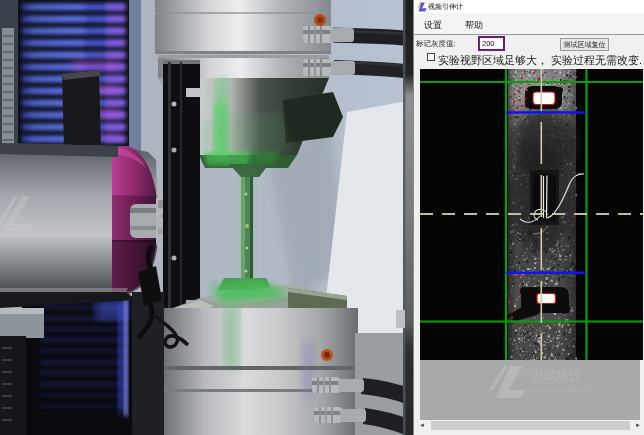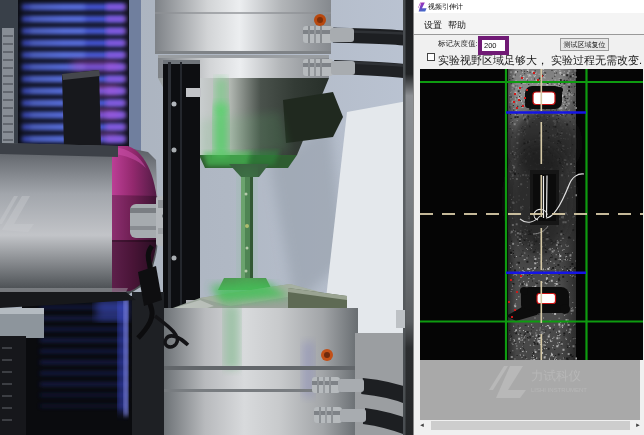--- a/index.html
+++ b/index.html
@@ -5,22 +5,22 @@
   html,body{margin:0;padding:0;}
   body{width:644px;height:435px;overflow:hidden;font-family:"Liberation Sans",sans-serif;}
   #stage{position:relative;width:644px;height:435px;background:#5eead4;}
   #photo{position:absolute;left:0;top:0;}
   #ui{position:absolute;left:413px;top:0;width:231px;height:435px;background:#f0f0f0;border-left:1px solid #888;}
   #titlebar{position:absolute;left:0;top:0;width:231px;height:13px;background:#fff;}
   #title{position:absolute;left:14px;top:2px;font-size:7px;color:#111;}
   #menubar{position:absolute;left:0;top:13px;width:231px;height:21px;background:#f4f4f4;border-bottom:1px solid #999;}
   .menu{position:absolute;top:6px;font-size:9px;color:#1a1a1a;}
   #ctrl{position:absolute;left:0;top:35px;width:231px;height:34px;background:#f0f0f0;}
-  #lab1{position:absolute;left:24px;top:4px;font-size:7.5px;color:#1a1a1a;white-space:nowrap;}
-  #inp{position:absolute;left:64px;top:1px;width:21px;height:11px;background:#fff;border:4px solid #701a75;font-size:7.5px;color:#111;padding-left:2px;line-height:12px;}
+  #lab1{position:absolute;left:2px;top:4px;font-size:7.5px;color:#1a1a1a;white-space:nowrap;}
+  #inp{position:absolute;left:64px;top:1px;width:21px;height:11px;background:#fff;border:2px solid #701a75;font-size:7.5px;color:#111;padding-left:2px;line-height:12px;}
   #btn{position:absolute;left:146px;top:3px;width:47px;height:11px;background:#e7e7e7;border:1px solid #9a9a9a;font-size:7px;color:#1a1a1a;text-align:center;line-height:11px;white-space:nowrap;overflow:hidden;}
   #cbx{position:absolute;left:13px;top:18px;width:6px;height:6px;background:#fff;border:1px solid #444;}
   #lab2{position:absolute;left:24px;top:18px;font-size:11px;color:#1a1a1a;white-space:nowrap;}
   #cam{position:absolute;left:6px;top:69px;}
   #wm{position:absolute;left:6px;top:360px;width:220px;height:60px;background:#a9a9a9;}
   #sb{position:absolute;left:1px;top:420px;width:230px;height:11px;background:#f0f0f0;}
   #sbthumb{position:absolute;left:16px;top:1px;width:199px;height:9px;background:#cdcdcd;}
   .arr{position:absolute;top:2px;font-size:6px;color:#404040;line-height:7px;}
 </style>
 </head>
@@ -336,21 +336,21 @@
               <stop offset="1" stop-color="#4468c8"></stop>
         </linearGradient>
           </defs>
         <path d="M3.2,0.5 L6.8,0.5 L4,6.2 L8.6,6.2 L7.2,9.5 L0.6,9.5 Z" fill="url(#lg)"></path>
         <path d="M2.2,0.5 L3,0.5 L0.4,6 L0,6 Z" fill="#a23ab8"></path>
       </svg>
       <div id="title">视频引伸计</div>
     </div>
     <div id="menubar">
       <div class="menu" style="left:10px">设置</div>
-      <div class="menu" style="left:34px">帮助</div>
+      <div class="menu" style="left:51px">帮助</div>
     </div>
     <div id="ctrl">
       <div id="lab1">标记灰度值:</div>
       <div id="inp">200</div>
       <div id="btn">测试区域复位</div>
       <div id="cbx"></div>
       <div id="lab2">实验视野区域足够大， 实验过程无需改变.</div>
     </div>
 
     <svg id="cam" width="223" height="291" viewBox="0 0 223 291">

